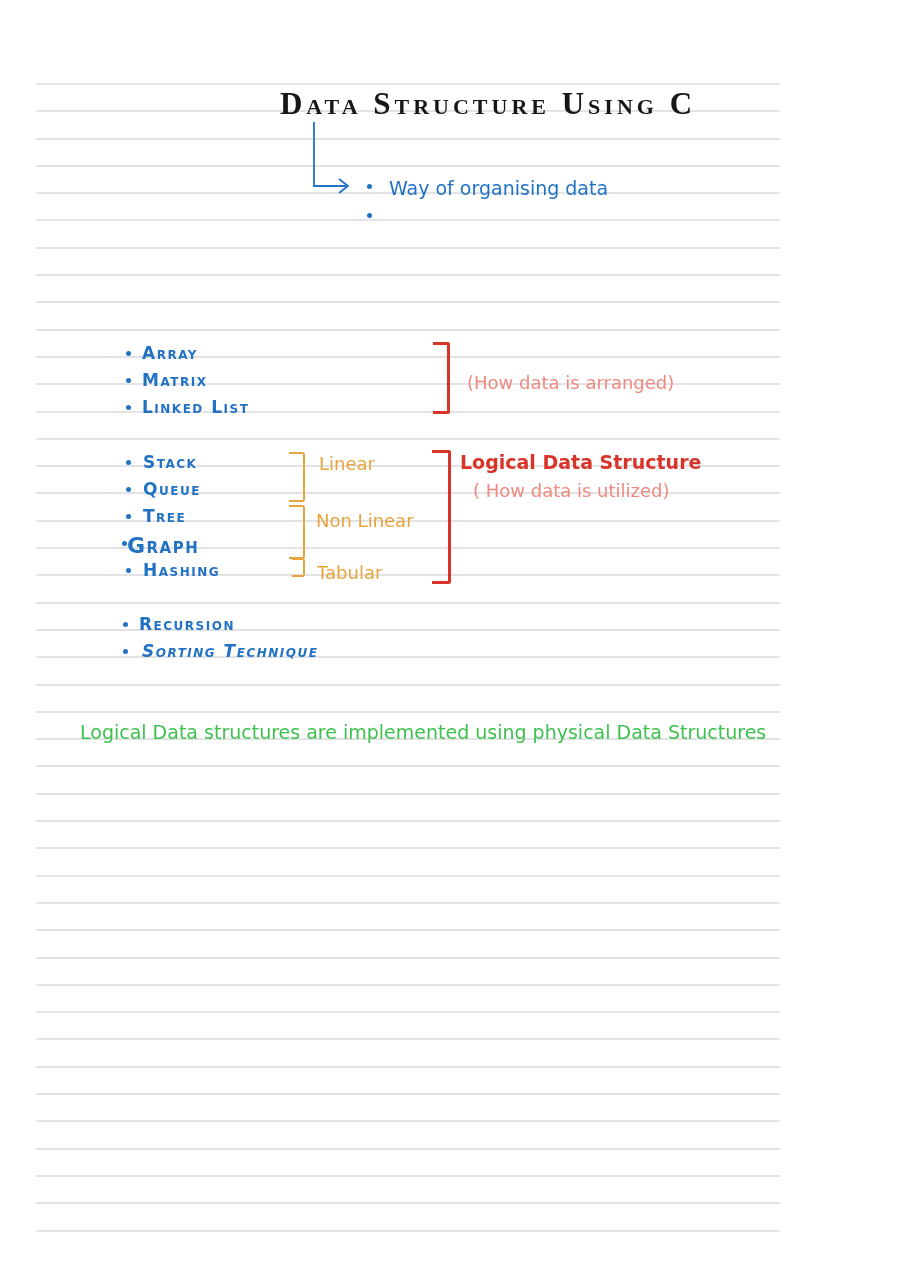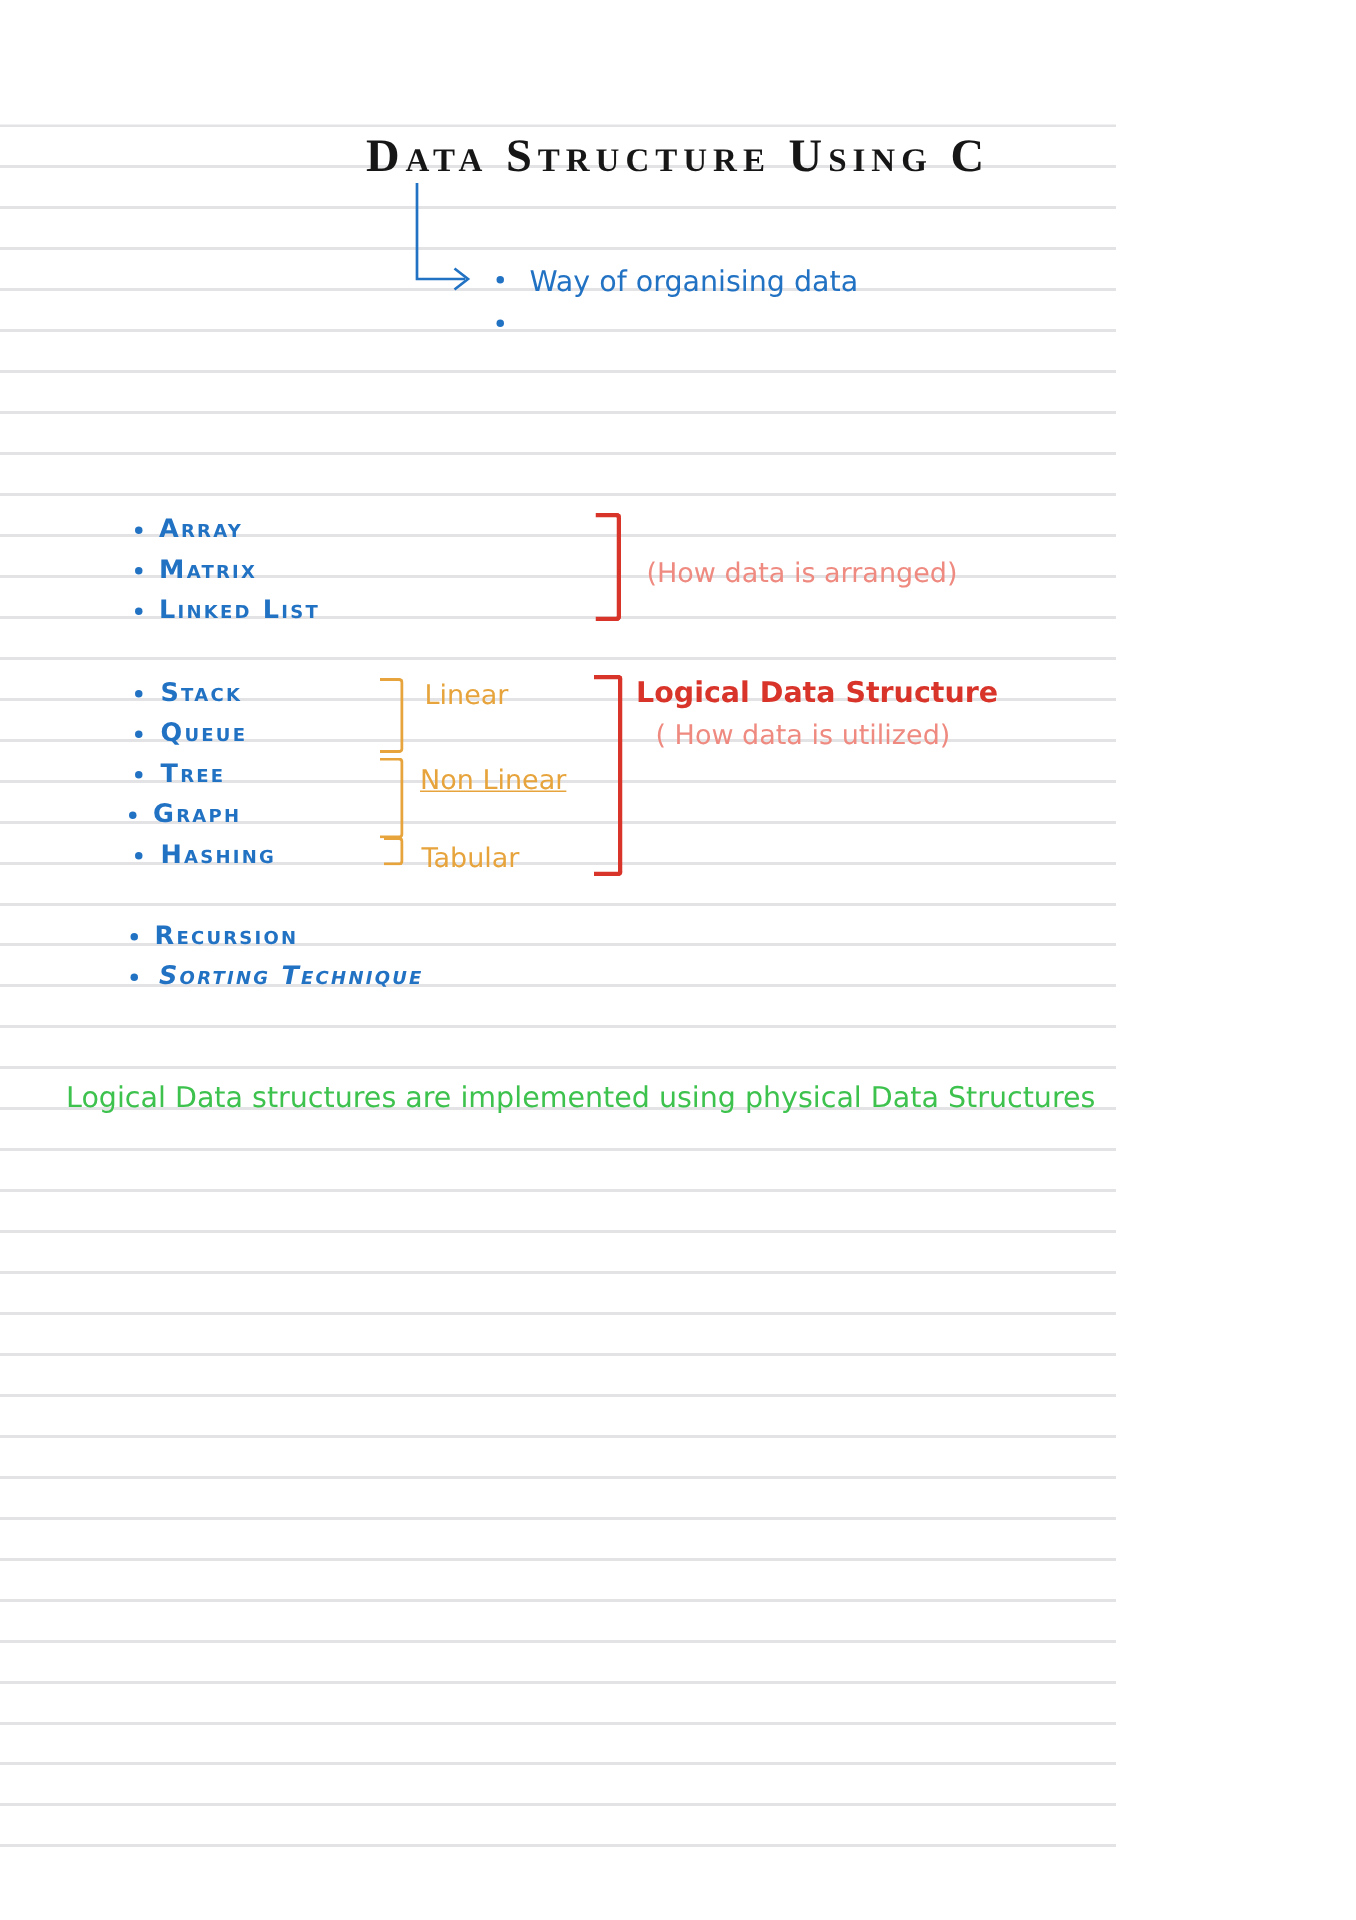--- a/index.html
+++ b/index.html
@@ -12,20 +12,21 @@
     --rule-line:#e3e3e6;
     --paper:#ffffff;
   }
   html,body{margin:0;padding:0;background:#fff;}
   .page{
     position:relative;
     width:744px;height:1280px;
     background:var(--paper);
     overflow:hidden;
     font-family:"DejaVu Sans", sans-serif;
+    margin-left:36px;
   }
   .rules{
     position:absolute;left:0;top:83px;width:904px;height:1150px;
     background:repeating-linear-gradient(to bottom,
       var(--rule-line) 0 2px, transparent 2px 27.3px);
   }
   .title{
     position:absolute;left:0;top:86px;width:904px;margin:0;
     text-align:center;
     font-family:"Liberation Serif", serif;
@@ -71,31 +72,31 @@
   .pos-i-linked{left:106px;top:397px;font-size:17px;}
   .d-array{left:90px;top:351px;}
   .d-matrix{left:90px;top:378px;}
   .d-linked{left:90px;top:405px;}
   .br-physical{left:397px;top:342px;width:14px;height:66px;}
   .pos-phys-label{left:428px;top:344px;font-size:19px;font-weight:600;}
   .pos-phys-sub{left:431px;top:372px;font-size:18px;}
   .pos-i-stack{left:107px;top:452px;font-size:17px;}
   .pos-i-queue{left:107px;top:479px;font-size:17px;}
   .pos-i-tree{left:107px;top:506px;font-size:17px;}
-  .pos-i-graph{left:102px;top:533px;font-size:17px;}
+  .pos-i-graph{left:91px;top:533px;font-size:22px;}
   .pos-i-hashing{left:107px;top:560px;font-size:17px;}
   .d-stack{left:90px;top:460px;}
   .d-queue{left:90px;top:487px;}
   .d-tree{left:90px;top:514px;}
   .d-graph{left:86px;top:541px;}
   .d-hashing{left:90px;top:568px;}
   .br-linear{left:253px;top:452px;width:14px;height:46px;}
   .pos-linear{left:283px;top:453px;font-size:18px;}
   .br-nonlinear{left:253px;top:505px;width:14px;height:50px;}
-  .pos-nonlinear{left:280px;top:510px;font-size:18px;text-decoration:underline;}
+  .pos-nonlinear{left:280px;top:510px;font-size:18px;}
   .br-tabular{left:256px;top:558px;width:11px;height:15px;}
   .pos-tabular{left:281px;top:562px;font-size:18px;}
   .br-logical{left:396px;top:450px;width:16px;height:128px;}
   .pos-log-label{left:424px;top:451px;font-size:19px;font-weight:600;}
   .pos-log-sub{left:437px;top:480px;font-size:18px;text-align:center;}
   .pos-i-recursion{left:103px;top:614px;font-size:17px;}
   .pos-i-sorting{left:106px;top:641px;font-size:17px;font-style:italic;}
   .d-recursion{left:87px;top:622px;}
   .d-sorting{left:87px;top:649px;}
   .pos-note{left:44px;top:721px;font-size:19px;}

